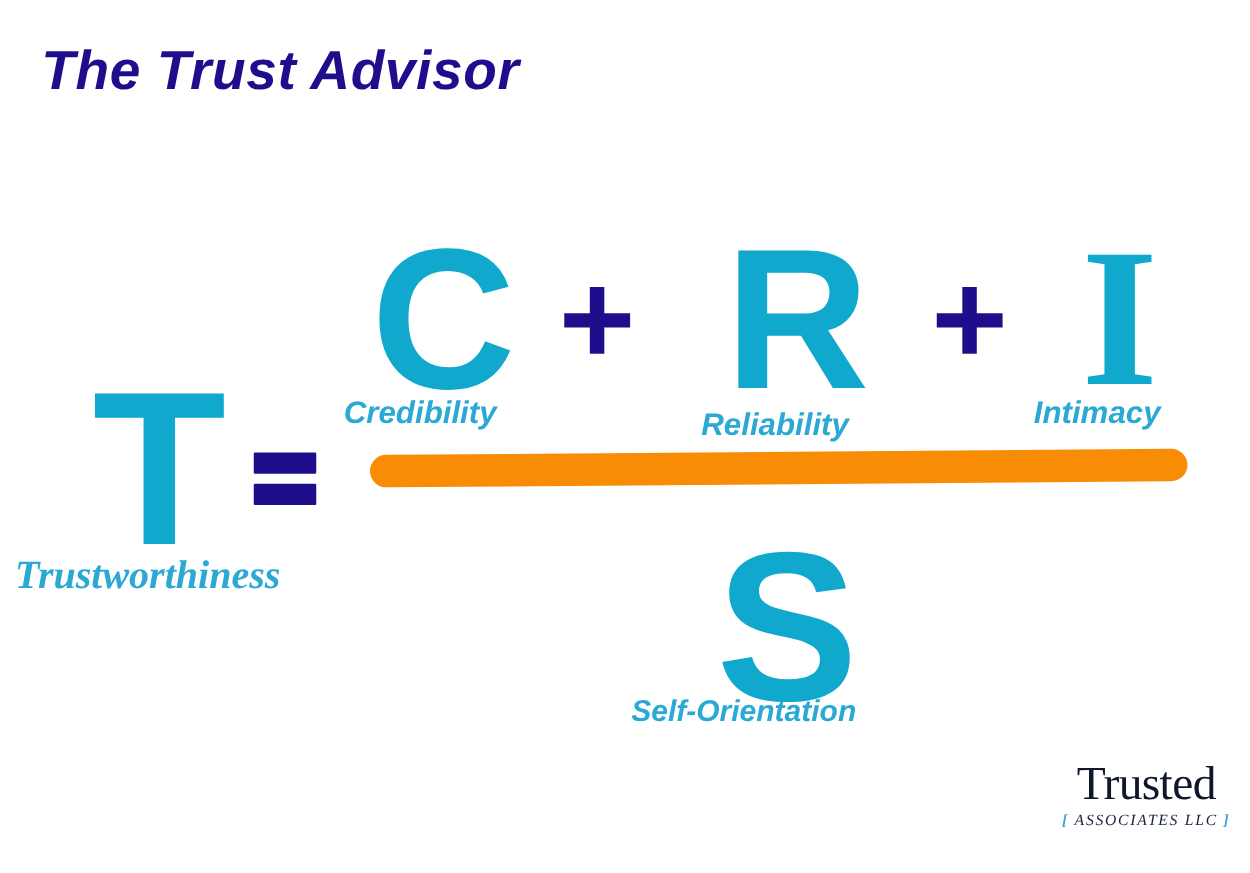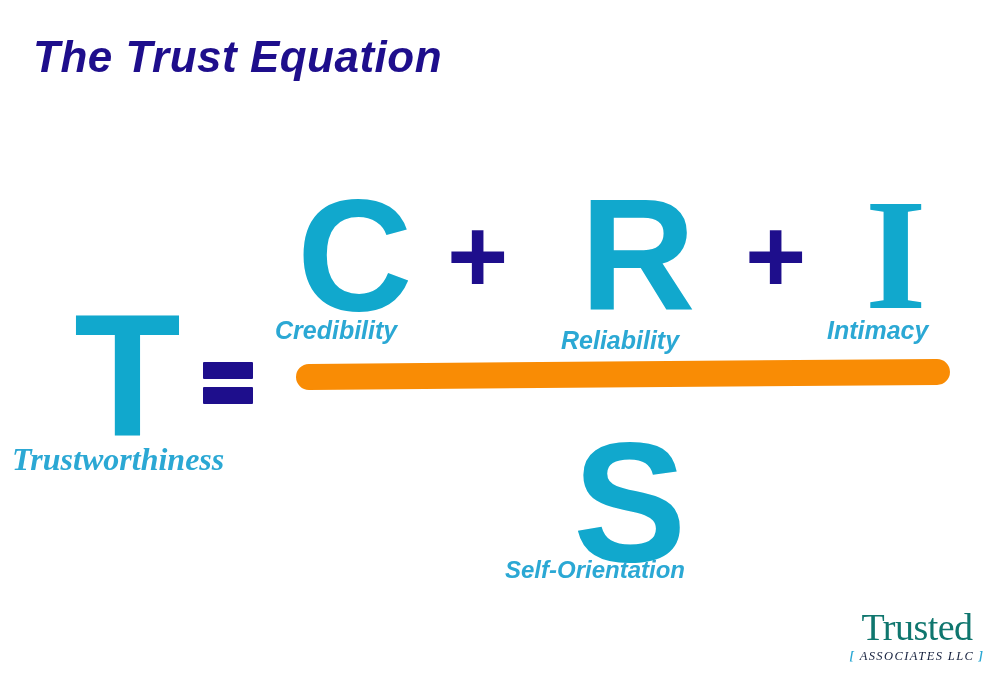--- a/index.html
+++ b/index.html
@@ -124,21 +124,21 @@
     position: absolute;
     left: 841px;
     top: 608px;
     width: 152px;
     text-align: center;
     line-height: 1;
   }
   .logo-trusted {
     font-family: "Liberation Serif", serif;
     font-size: 38px;
-    color: #0f766e;
+    color: #0f172a;
     letter-spacing: -0.5px;
     display: block;
   }
   .logo-advisor {
     font-family: "Liberation Serif", serif;
     font-size: 39px;
     font-style: italic;
     font-weight: bold;
     color: #111111;
     letter-spacing: -0.5px;
@@ -155,21 +155,21 @@
     white-space: nowrap;
     font-style: italic;
   }
   .logo-assoc .brk { color: #2BA8D4; font-weight: bold; }
 </style>
 </head>
 <body>
 
 <div id="canvas">
 
-  <div class="title">The Trust Equation</div>
+  <div class="title">The Trust Advisor</div>
 
   <div class="bigletter g-t">T</div>
 
   <div class="equals">
     <div class="bar"></div>
     <div class="bar"></div>
   </div>
 
   <div class="label lbl-trustworthiness">Trustworthiness</div>
 

